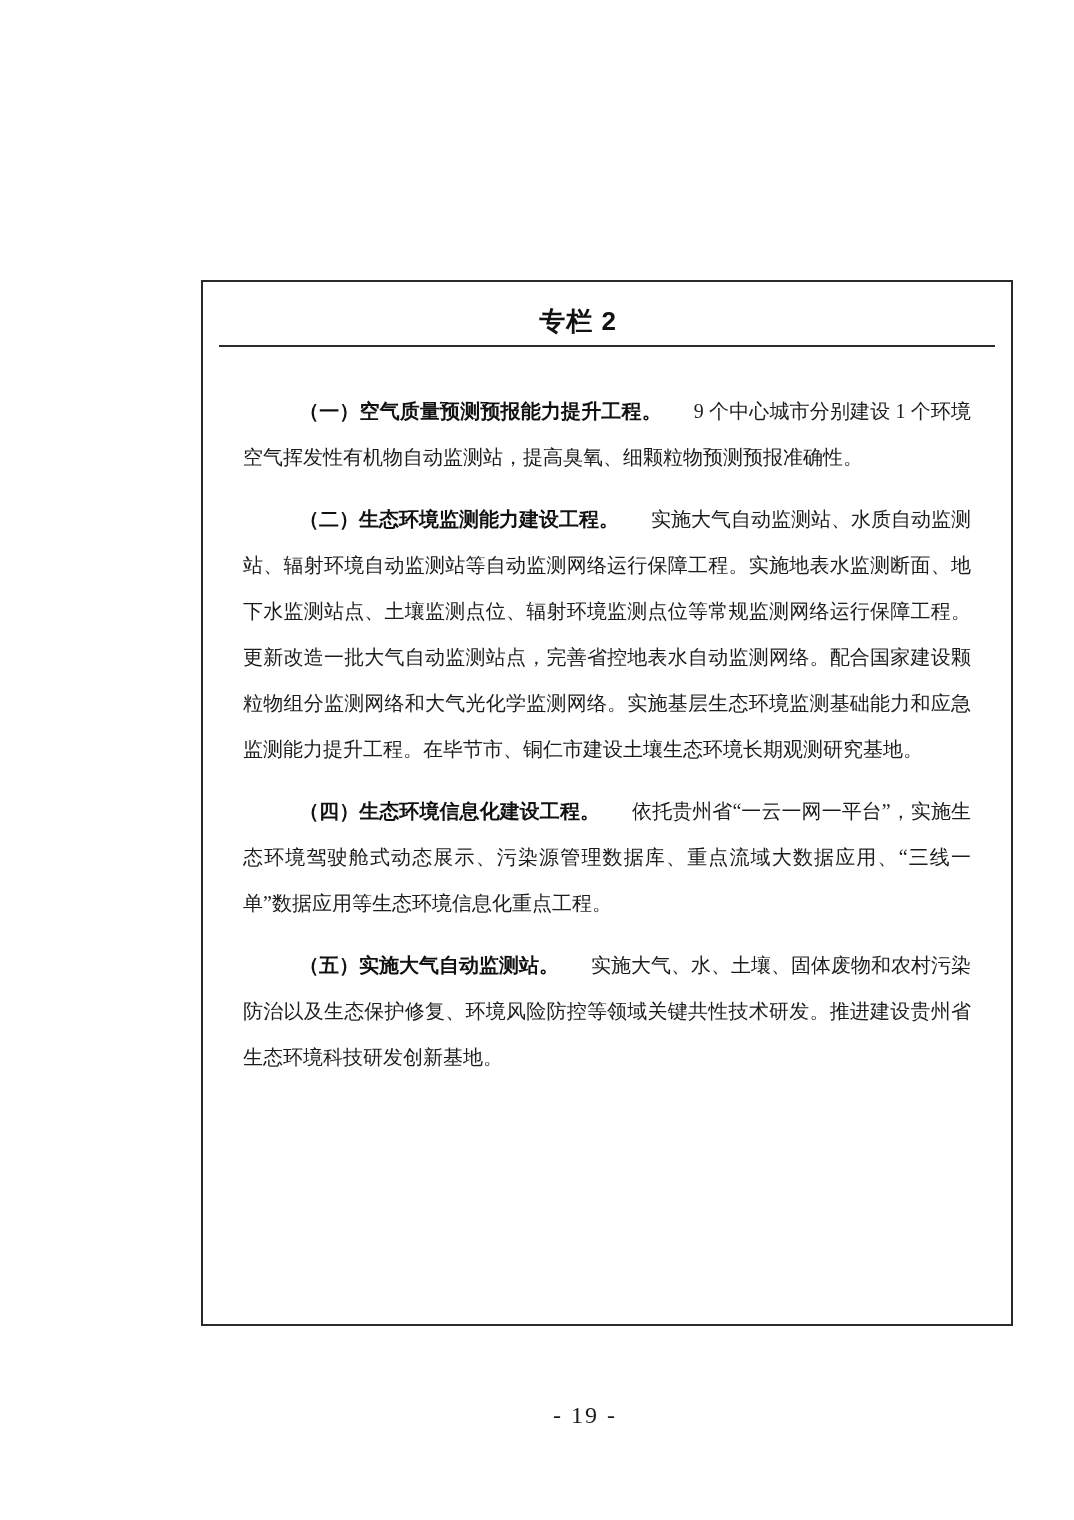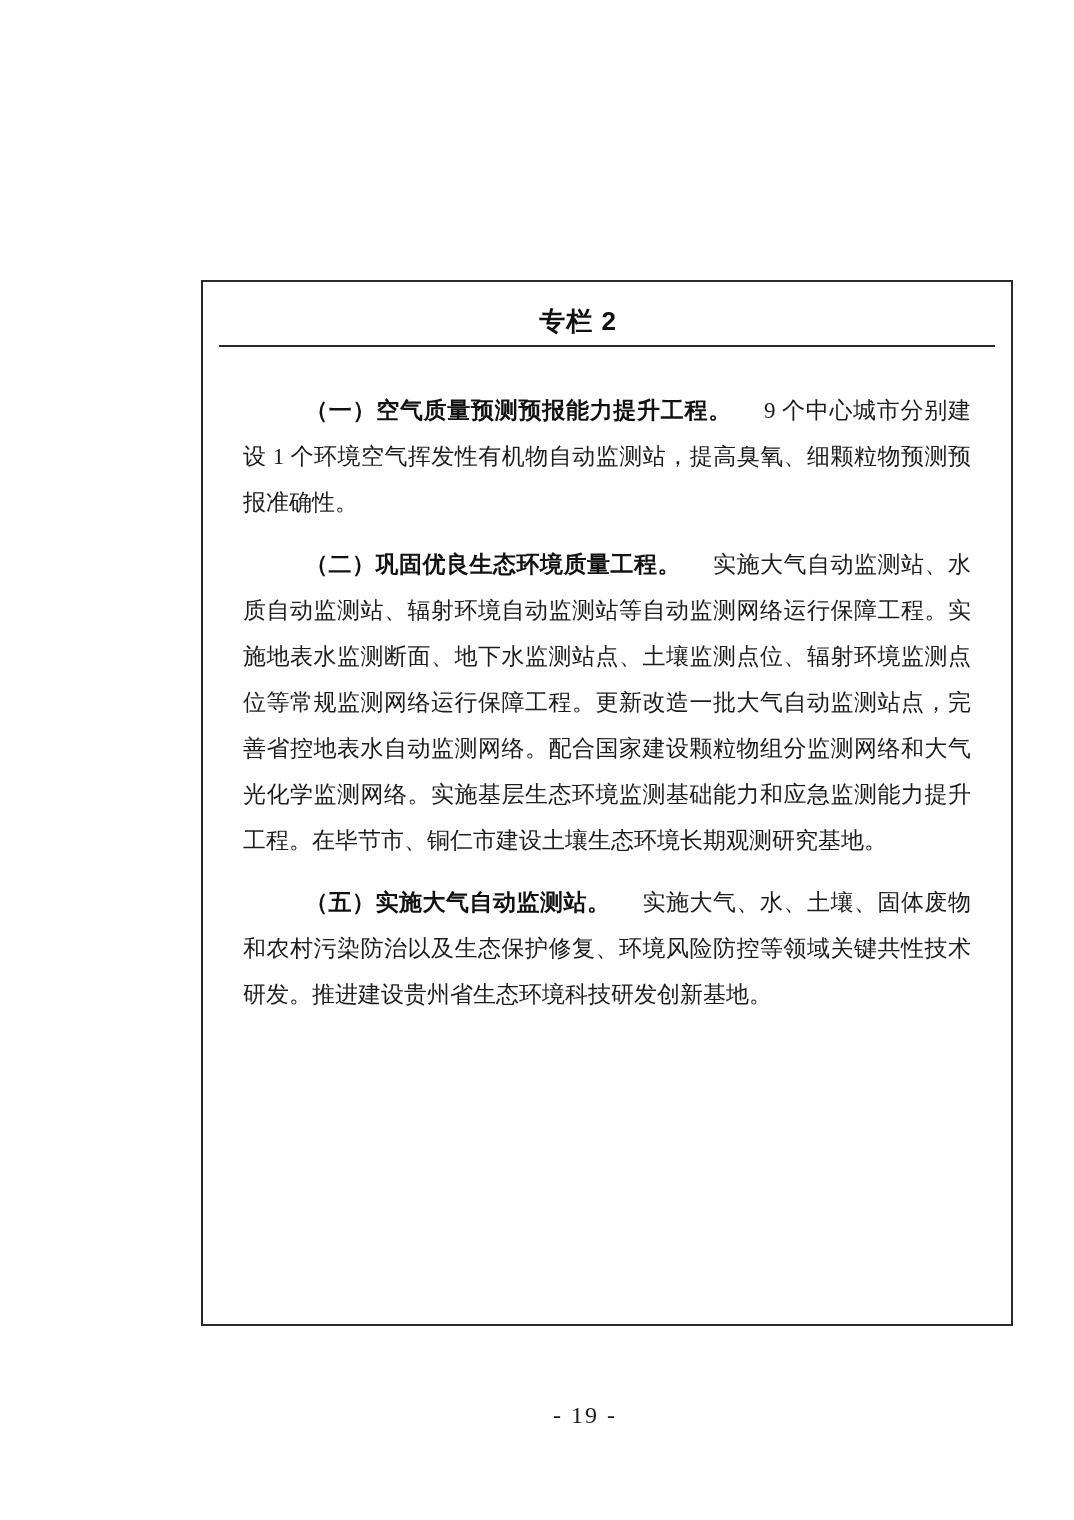--- a/index.html
+++ b/index.html
@@ -35,21 +35,21 @@
     font-weight: 700;
     font-size: 26px;
     letter-spacing: 1px;
     color: #111111;
   }
   .box-title .title-gap { display: inline-block; width: 26px; }
   .box-body {
     padding: 9px 8px 10px 8px;
   }
   .para {
-    font-size: 23px;
+    font-size: 20px;
     line-height: 46px;
     text-align: justify;
     text-indent: 2em;
     color: #1c1c1c;
     font-family: Liberation Serif, serif;
   }
   .para .lead {
     font-weight: 700;
     color: #111111;
   }
@@ -73,23 +73,24 @@
 
     <div class="box-title">
       <span>专栏 2</span>
       <span class="title-gap"></span>
     </div>
 
     <div class="box-body">
 
       <p class="para"><span class="lead">（一）空气质量预测预报能力提升工程。</span><span>9 个中心城市分别建设 1 个环境空气挥发性有机物自动监测站，提高臭氧、细颗粒物预测预报准确性。</span></p>
 
-      <p class="para"><span class="lead">（二）巩固优良生态环境质量工程。</span><span>实施大气自动监测站、水质自动监测站、辐射环境自动监测站等自动监测网络运行保障工程。实施地表水监测断面、地下水监测站点、土壤监测点位、辐射环境监测点位等常规监测网络运行保障工程。更新改造一批大气自动监测站点，完善省控地表水自动监测网络。配合国家建设颗粒物组分监测网络和大气光化学监测网络。实施基层生态环境监测基础能力和应急监测能力提升工程。在毕节市、铜仁市建设土壤生态环境长期观测研究基地。</span></p>
+      <p class="para"><span class="lead">（二）生态环境监测能力建设工程。</span><span>实施大气自动监测站、水质自动监测站、辐射环境自动监测站等自动监测网络运行保障工程。实施地表水监测断面、地下水监测站点、土壤监测点位、辐射环境监测点位等常规监测网络运行保障工程。更新改造一批大气自动监测站点，完善省控地表水自动监测网络。配合国家建设颗粒物组分监测网络和大气光化学监测网络。实施基层生态环境监测基础能力和应急监测能力提升工程。在毕节市、铜仁市建设土壤生态环境长期观测研究基地。</span></p>
 
 
+      <p class="para"><span class="lead">（四）生态环境信息化建设工程。</span><span>依托贵州省“一云一网一平台”，实施生态环境驾驶舱式动态展示、污染源管理数据库、重点流域大数据应用、“三线一单”数据应用等生态环境信息化重点工程。</span></p>
 
       <p class="para"><span class="lead">（五）实施大气自动监测站。</span><span>实施大气、水、土壤、固体废物和农村污染防治以及生态保护修复、环境风险防控等领域关键共性技术研发。推进建设贵州省生态环境科技研发创新基地。</span></p>
 
     </div>
   </div>
 
   <div class="page-number">- 19 -</div>
 
 </div>
 

